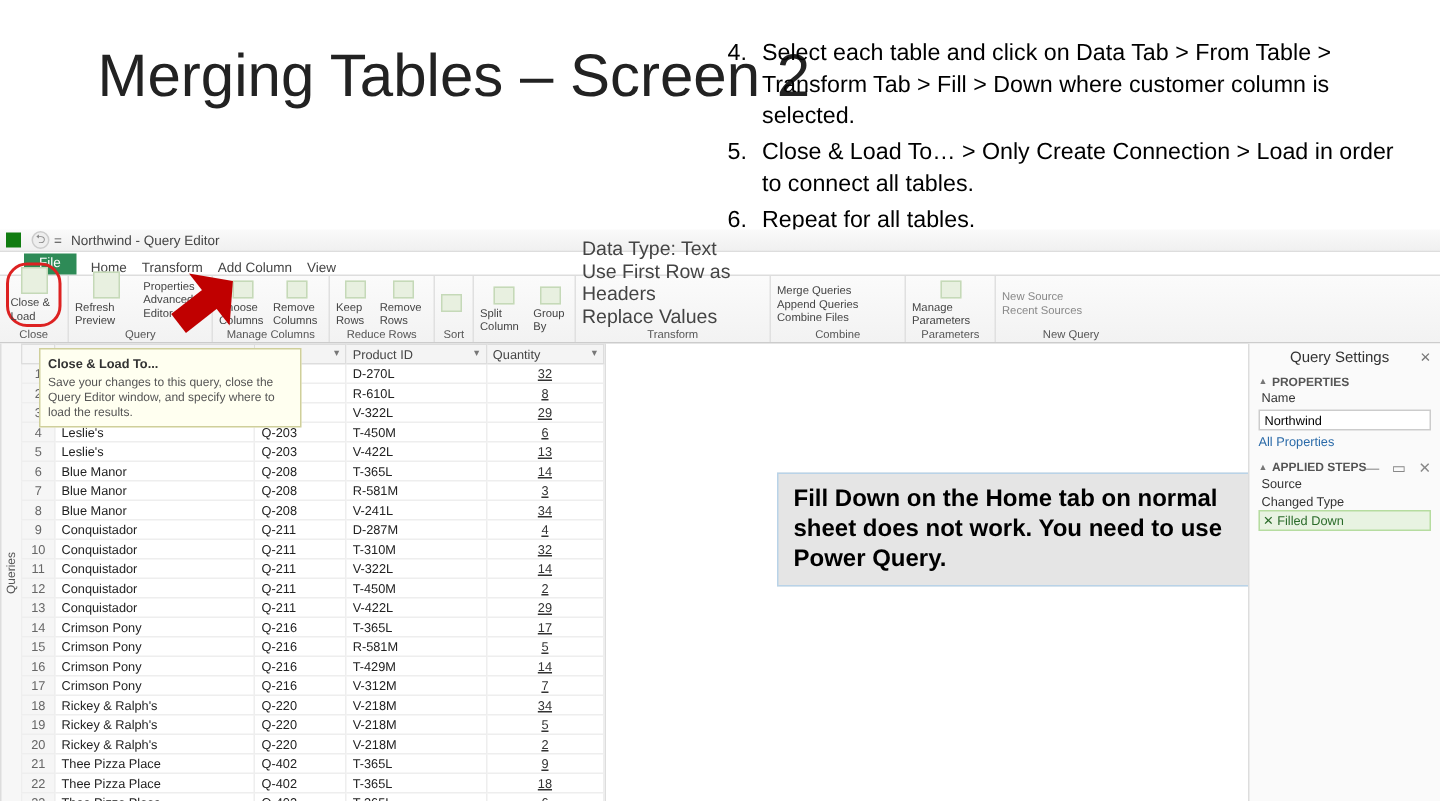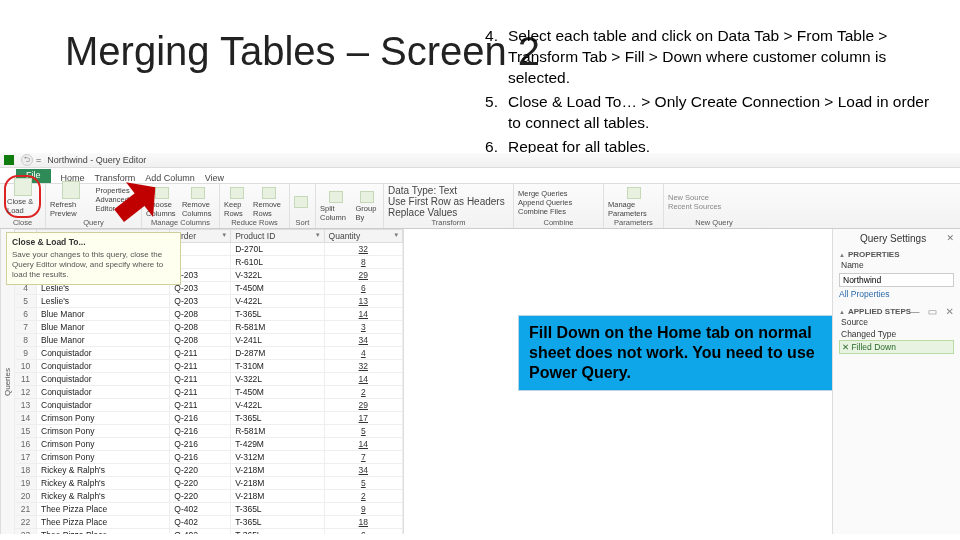--- a/index.html
+++ b/index.html
@@ -44,21 +44,21 @@
     flex-shrink: 0;
   }
   .steps .txt { flex: 1; }
 
   
   .note {
     position: absolute;
     top: 315px;
     left: 518px;
     width: 320px;
-    background: #0ea5e9;
+    background: #e5e5e5;
     border: 1px solid #b9d3e8;
     padding: 7px 10px;
     font-size: 16px;
     font-weight: 600;
     color: #000;
     line-height: 1.25;
   }
 
   
   .pq-window {
@@ -181,21 +181,21 @@
   .rp-sec   { font-size:8px; color:#555; font-weight:bold; margin-top:4px; display:flex; align-items:center; gap:3px;}
   .rp-sec::before { content:"▲"; font-size:6px; color:#777;}
   .rp-item  { font-size:8.5px; color:#333; padding:1px 2px; }
   .rp-item.sel { background:#e8f3e2; border:1px solid #b6dca0; color:#2a6b2a; }
   .rp-name  { border:1px solid #ccc; padding:1px 3px; font-size:8.5px; background:#fff; margin-top:2px;}
   .rp-link  { color:#2a6aa8; font-size:8.5px; margin-top:2px; }
 
   
   .tooltip {
     position:absolute;
-    top: 232px; left:6px;
+    top: 232px; left:26px;
     width: 175px;
     background:#fffff0;
     border:1px solid #cfcf9b;
     font-size:8px; color:#555;
     padding:4px 5px; line-height:1.25;
     z-index:5;
   }
   .tooltip .tt-title { font-weight:600; color:#333; font-size:8.5px; margin-bottom:2px;}
 
   
@@ -338,21 +338,21 @@
         <span class="rbtn">
             <span class="ic sm"></span>
             <span>Group
 By</span>
           </span>
       </div>
       <div class="lbl"></div>
     </div>
     <div class="rg" style="width:130px">
       <div class="btns">
-          <span style="font-size:10px;color:#444">
+          <span style="font-size:13px;color:#444">
         <div>Data Type: Text</div>
         <div>Use First Row as Headers</div>
         <div>Replace Values</div>
       </span>
         </div>
       <div class="lbl">Transform</div>
     </div>
     <div class="rg" style="width:90px">
       <div class="btns">
           <span style="font-size:7.5px;color:#444">

